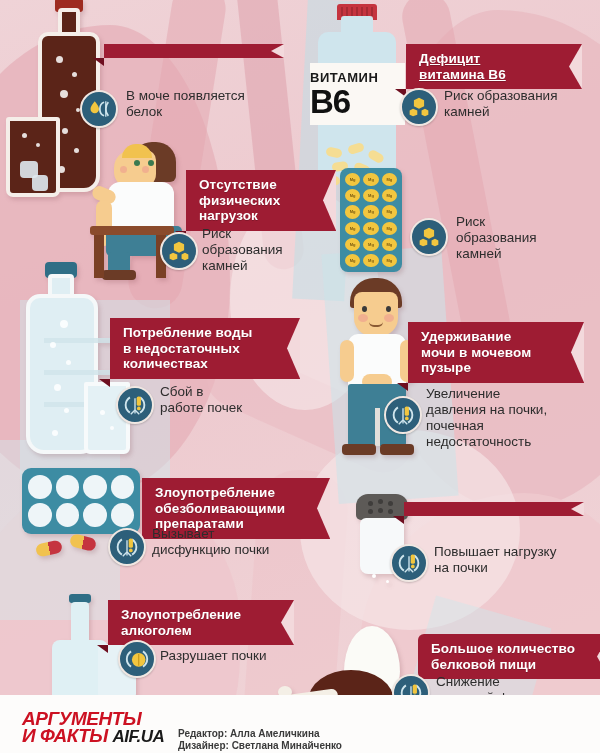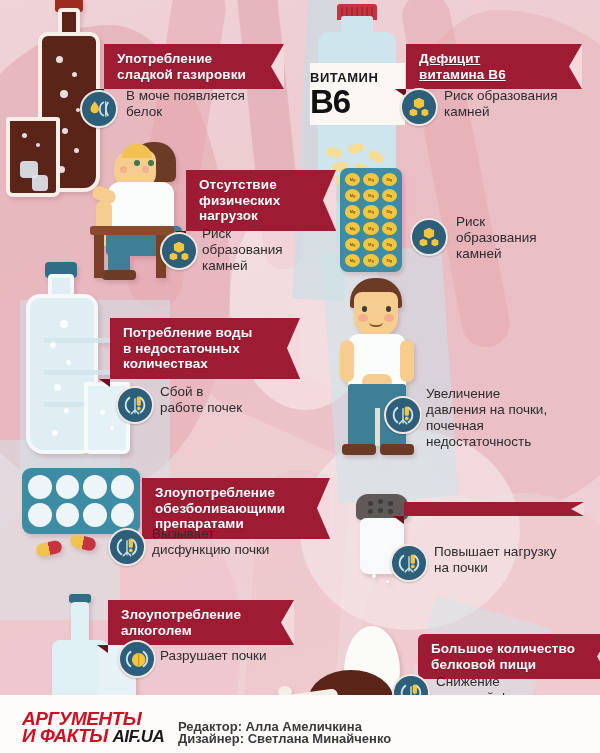--- a/index.html
+++ b/index.html
@@ -210,22 +210,22 @@
     background:#fdfcfb; z-index: 8;
   }
   .logo {
     position:absolute; left:22px; bottom:8px; z-index:9;
     font-style: italic; font-weight: bold; color:#cc1122; line-height:17px;
   }
   .logo .l1 { font-size:19px; letter-spacing:-.5px; }
   .logo .l2 { font-size:19px; letter-spacing:-.5px; }
   .logo .l2 em { color:#1a1a1a; font-style:italic; font-size:17px; }
   .credits {
-    position:absolute; left:178px; bottom:8px; z-index:9;
-    font-size:13px; line-height:12px; color:#3a3a3a; font-weight:bold;
+    position:absolute; left:178px; bottom:1px; z-index:9;
+    font-size:10px; line-height:12px; color:#3a3a3a; font-weight:bold;
   }
 </style>
 </head>
 <body>
 
 <div id="poster">
 
   <div class="bg-base"></div>
   <div class="kidney-shape kid-left"></div>
   <div class="kidney-shape kid-right"></div>
@@ -410,22 +410,20 @@
   <div class="ill shadow" style="left:300px; top:626px; width:150px; height:110px;">
     <div class="egg" style="left:44px; top:0;"></div>
     <div class="meat" style="left:8px;  top:44px;"></div>
     <div class="bone" style="left:-18px;top:66px; transform:rotate(-8deg);"></div>
     <div style="position:absolute;left:-22px;top:60px;width:14px;height:12px;background:#f4efe6;border-radius:50%;"></div>
     <div style="position:absolute;left:-22px;top:70px;width:14px;height:12px;background:#f4efe6;border-radius:50%;"></div>
   </div>
 
   <div class="ribbon" style="left:104px; top:44px; width:180px;">
     <span class="tail"></span>
-    <span style="white-space:pre-line">Употребление
-сладкой газировки</span>
   </div>
   <div class="ricon" style="left:80px; top:90px;">
     <svg viewBox="0 0 40 40">
         <circle cx="20" cy="20" r="19" fill="#2d5f7a"></circle>
       <path d="M15 11c3 4 5 6.5 5 9a5 5 0 1 1-10 0c0-2.5 2-5 5-9z" fill="#f2c63f"></path>
       <path d="M26 12c-3 1-5 4-5 8s2 7 5 8" stroke="#cfe5ed" stroke-width="2" fill="none"></path>
       <path d="M31 12c-2 2-3 5-3 8s1 6 3 8" stroke="#cfe5ed" stroke-width="2" fill="none"></path>
       <line x1="28" y1="11" x2="28" y2="29" stroke="#cfe5ed" stroke-width="1.5"></line>
     </svg>
   </div>
@@ -492,20 +490,26 @@
       <line x1="20" y1="12" x2="20" y2="30" stroke="#cfe5ed" stroke-width="1.6"></line>
       <line x1="20" y1="26" x2="15" y2="31" stroke="#cfe5ed" stroke-width="1.6"></line>
       <line x1="20" y1="26" x2="25" y2="31" stroke="#cfe5ed" stroke-width="1.6"></line>
       <rect x="22" y="10" width="5" height="11" rx="2" fill="#f2c63f"></rect>
       <circle cx="24.5" cy="24" r="2.2" fill="#f2c63f"></circle>
     </svg>
   </div>
   <div class="effect" style="left:160px; top:384px; width:140px; white-space:pre-line;">Сбой в
 работе почек</div>
 
+  <div class="ribbon" style="left:408px; top:322px; width:176px;">
+    <span class="tail"></span>
+    <span style="white-space:pre-line">Удерживание
+мочи в мочевом
+пузыре</span>
+  </div>
   <div class="ricon" style="left:384px; top:396px;">
     <svg viewBox="0 0 40 40">
         <circle cx="20" cy="20" r="19" fill="#2d5f7a"></circle>
       <path d="M14 11c-3 2-5 5-5 9s2 7 5 9" stroke="#cfe5ed" stroke-width="2.2" fill="none"></path>
       <path d="M26 11c3 2 5 5 5 9s-2 7-5 9" stroke="#cfe5ed" stroke-width="2.2" fill="none"></path>
       <line x1="20" y1="12" x2="20" y2="30" stroke="#cfe5ed" stroke-width="1.6"></line>
       <line x1="20" y1="26" x2="15" y2="31" stroke="#cfe5ed" stroke-width="1.6"></line>
       <line x1="20" y1="26" x2="25" y2="31" stroke="#cfe5ed" stroke-width="1.6"></line>
       <rect x="22" y="10" width="5" height="11" rx="2" fill="#f2c63f"></rect>
       <circle cx="24.5" cy="24" r="2.2" fill="#f2c63f"></circle>

